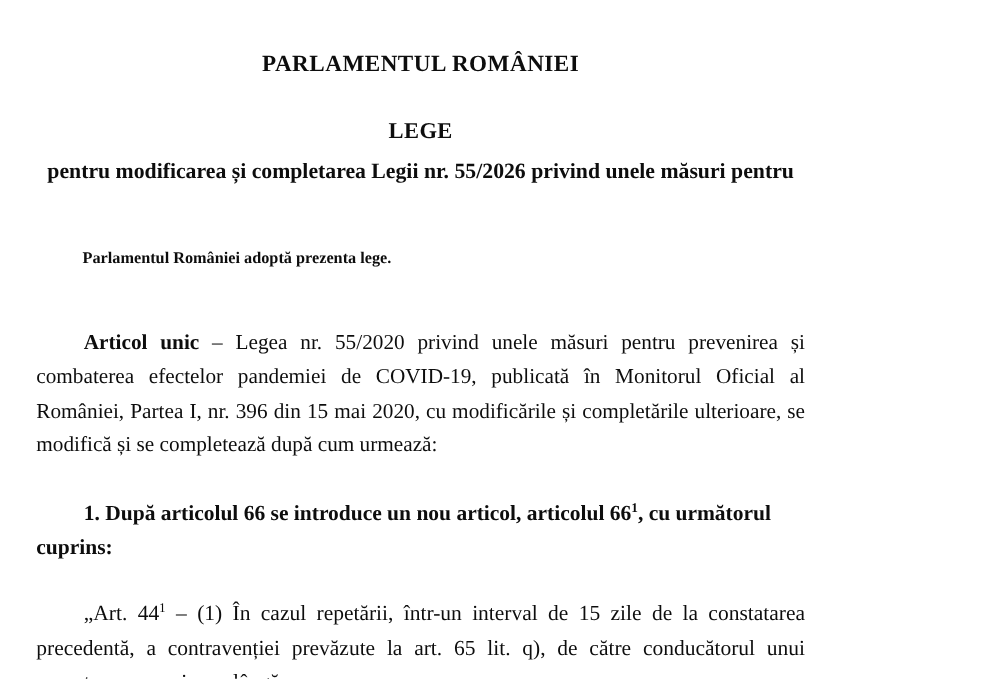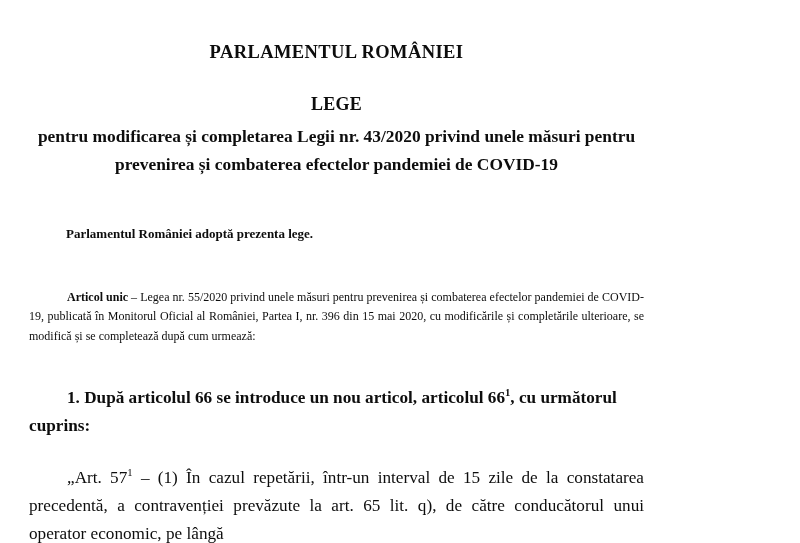--- a/index.html
+++ b/index.html
@@ -50,31 +50,31 @@
   }
   .adoption {
     margin-top: 46px;
     font-size: 13px;
     font-weight: bold;
     text-indent: 37px;
     line-height: 1.5;
   }
   .body-para {
     margin-top: 44px;
-    font-size: 12px;
+    font-size: 17px;
     line-height: 1.62;
     text-align: justify;
     text-indent: 38px;
     text-justify: inter-word;
   }
   .body-para .lead {
     font-weight: bold;
   }
   .amend-heading {
-    margin-top: 38px;
+    margin-top: 27px;
     font-size: 17.2px;
     font-weight: bold;
     line-height: 1.6;
     text-indent: 38px;
   }
   .quoted-para {
     margin-top: 25px;
     font-size: 17.2px;
     line-height: 1.62;
     text-align: justify;
@@ -91,33 +91,32 @@
 </head>
 <body>
 
 <div class="page">
 
   <h1 class="doc-title">PARLAMENTUL ROMÂNIEI</h1>
 
   <div class="law-block">
     <div class="law-kind">LEGE</div>
     <div class="law-subject">
-      <span>pentru modificarea și completarea Legii nr. 43/2020 privind unele măsuri pentru</span>
+      <span>pentru modificarea și completarea Legii nr. 55/2026 privind unele măsuri pentru</span>
       <br>
-      <span>prevenirea și combaterea efectelor pandemiei de COVID-19</span>
     </div>
   </div>
 
   <p class="adoption">Parlamentul României adoptă prezenta lege.</p>
 
   <p class="body-para">
     <span class="lead">Articol unic</span><span> – Legea nr. 55/2020 privind unele măsuri pentru prevenirea și combaterea efectelor pandemiei de COVID-19, publicată în Monitorul Oficial al României, Partea I, nr. 396 din 15 mai 2020, cu modificările și completările ulterioare, se modifică și se completează după cum urmează:</span>
   </p>
 
   <p class="amend-heading">
     <span>1. După articolul 66 se introduce un nou articol, articolul 66</span><sup>1</sup><span>, cu următorul cuprins:</span>
   </p>
 
   <p class="quoted-para">
-    <span class="nowrap"><span>„Art. 57</span><sup>1</sup></span><span> – (1) În cazul repetării, într-un interval de 15 zile de la constatarea precedentă, a contravenției prevăzute la art. 65 lit. q), de către conducătorul unui operator economic, pe lângă</span>
+    <span class="nowrap"><span>„Art. 44</span><sup>1</sup></span><span> – (1) În cazul repetării, într-un interval de 15 zile de la constatarea precedentă, a contravenției prevăzute la art. 65 lit. q), de către conducătorul unui operator economic, pe lângă</span>
   </p>
 
 </div>
 
 </body></html>

